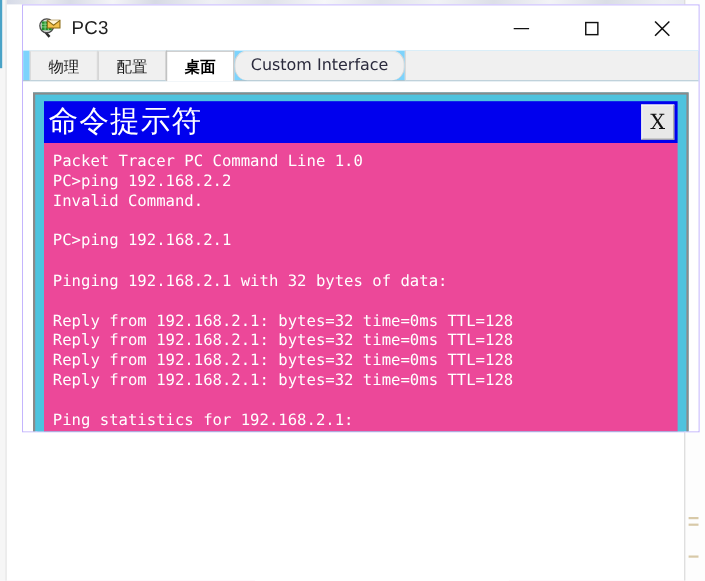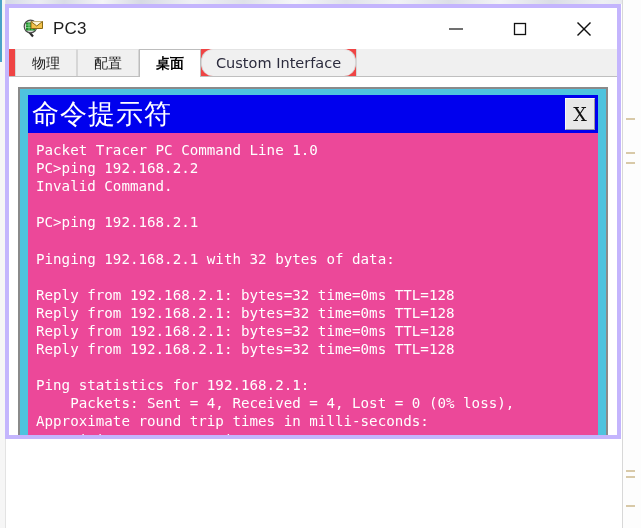--- a/index.html
+++ b/index.html
@@ -57,25 +57,25 @@
     display: block;
     left: 0;
     width: 9px;
     height: 2px;
     background: #d8c9a8;
   }
 
   
   #pc-window {
     position: absolute;
-    left: 5px; top: 4px;
+    left: 20px; top: 4px;
     width: 616px;
-    height: 435px;
-    background: #ffffff;
-    border: 4px solid #c4b5fd;
+    height: 389px;
+    background: #ffffff;
+    border: 1px solid #c4b5fd;
     box-sizing: border-box;
     overflow: hidden;
   }
 
   
   #titlebar {
     position: relative;
     height: 41px;
     background: #ffffff;
     display: flex;
@@ -107,21 +107,21 @@
   }
   #btn-minimize { right: 138px; }
   #btn-maximize { right: 74px; }
   #btn-close    { right: 10px; }
   .win-btn svg { display:block; }
 
   
   #tabbar {
     position: relative;
     height: 28px;
-    background: #ef4444;
+    background: #7dd3fc;
     border-bottom: 1px solid #bfbfbf;
     display: flex;
     padding-left: 6px;
     box-sizing: border-box;
   }
   .tab {
     height: 27px;
     line-height: 27px;
     padding: 0 16px;
     font-size: 14px;

